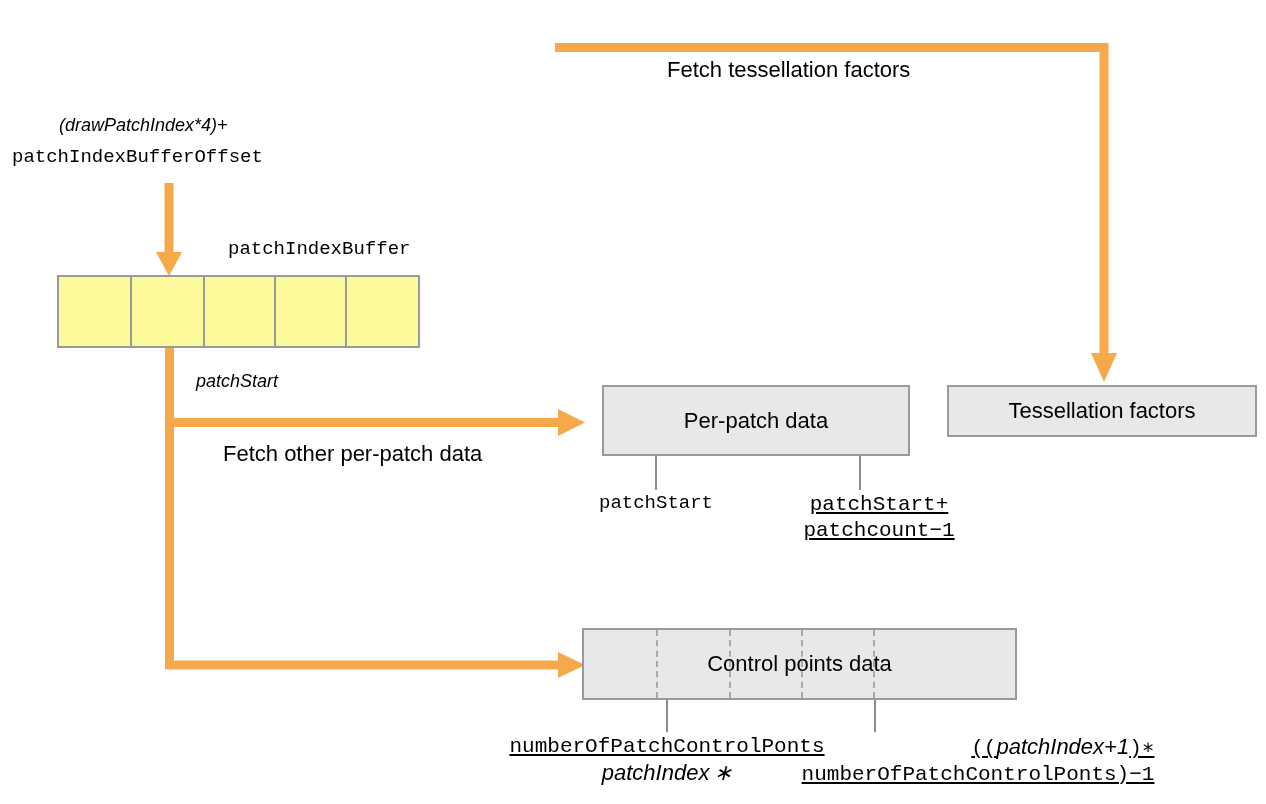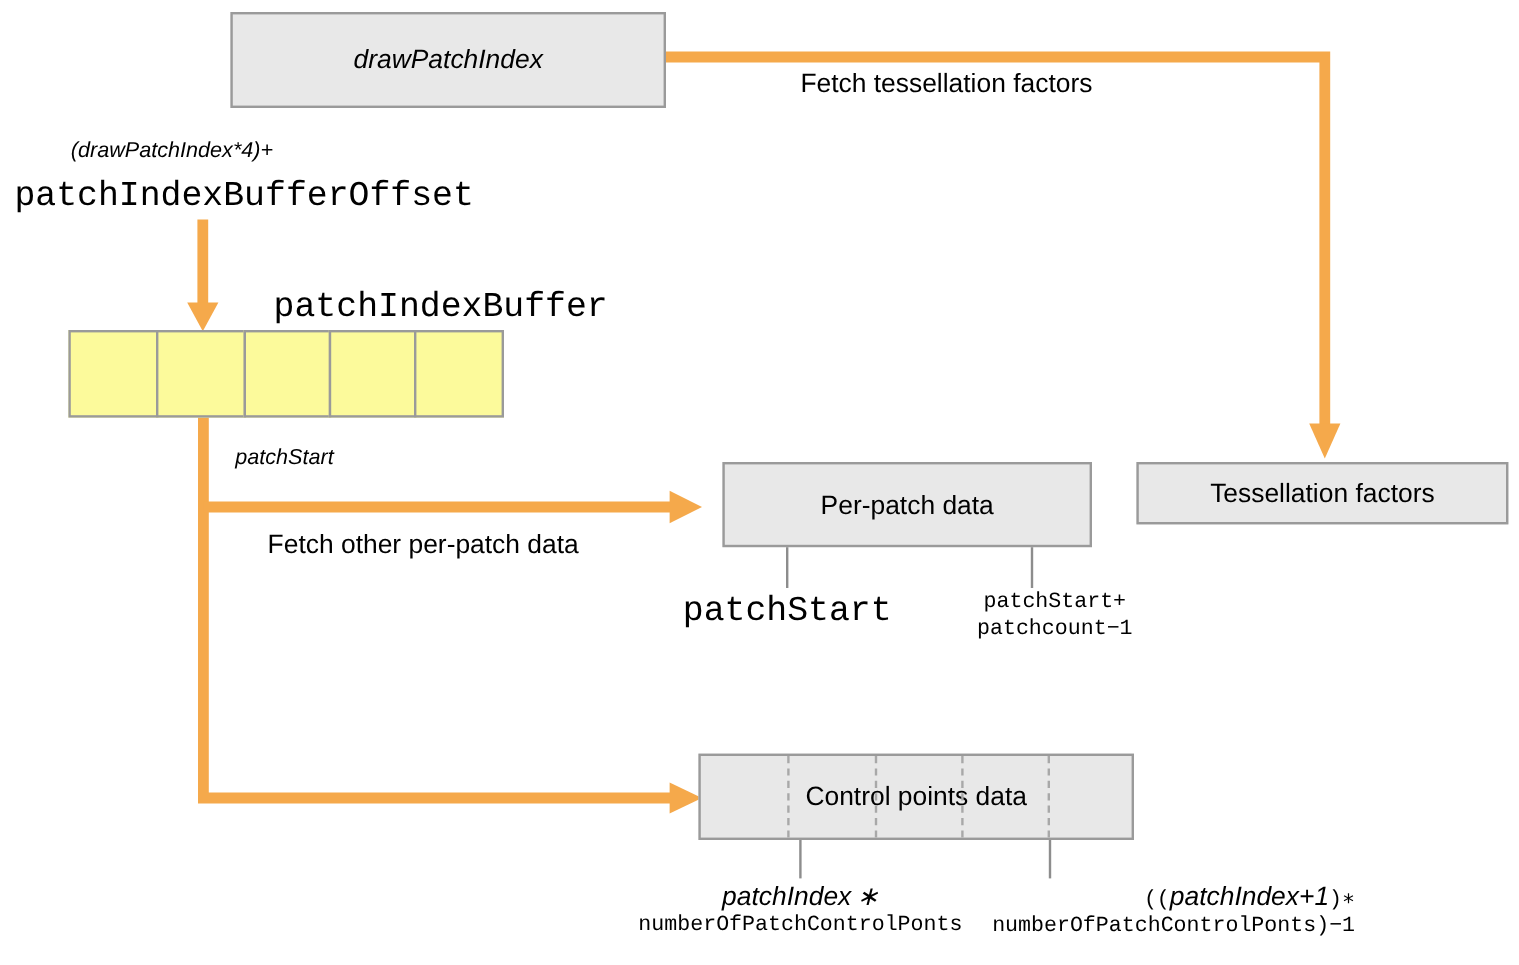--- a/index.html
+++ b/index.html
@@ -57,39 +57,40 @@
     font-family: Liberation Sans, sans-serif;
     font-size: 22px;
   }
   .sans-i {
     font-family: "Liberation Sans", sans-serif;
     font-size: 18px;
     font-style: italic;
   }
   .mono {
     font-family: "Liberation Mono", "DejaVu Sans Mono", monospace;
-    font-size: 29px;
+    font-size: 19px;
     letter-spacing: 0px;
   }
   .center {
     text-align: center;
     transform: translateX(-50%);
   }
   .mixed {
     text-align: center;
     transform: translateX(-50%);
   }
   .mixed .l-i {
     font-family: "Liberation Sans", sans-serif;
     font-style: italic;
     font-size: 22px;
   }
   .mixed .l-m {
     font-family: "Liberation Mono", "DejaVu Sans Mono", monospace;
-    font-size: 18px;
+    font-size: 21px;
+    text-decoration: underline;
   }
   .mixed .row {
     display: block;
   }
   .tick {
     position: absolute;
     width: 2px;
     background: #8d8d8d;
   }
   .divider-dash {
@@ -124,23 +125,20 @@
     </g>
 
     <g>
       <path d="M 169.5 348 L 169.5 665 L 560 665" fill="none" stroke="#f5a94b" stroke-width="9"></path>
       <polygon points="558,652 558,678 585,665" fill="#f5a94b"></polygon>
       <path d="M 169.5 422.5 L 560 422.5" fill="none" stroke="#f5a94b" stroke-width="9"></path>
       <polygon points="558,409 558,436 585,422.5" fill="#f5a94b"></polygon>
     </g>
   </svg>
 
-  <div class="node-box italic" style="left:192px; top:10px; width:363px; height:80px;">
-    <span>drawPatchIndex</span>
-  </div>
 
   <div class="txt sans" style="left:667px; top:57px;">Fetch tessellation factors</div>
 
   <div class="txt sans-i" style="left:59px; top:115px;">(drawPatchIndex*4)+</div>
   <div class="txt mono" style="left:12px; top:146px;">patchIndexBufferOffset</div>
 
   <div class="txt mono" style="left:228px; top:238px;">patchIndexBuffer</div>
 
   <div class="buffer-row" style="left:57px; top:275px;">
     <div class="buffer-cell" style="width:75px; height:73px;"></div>
@@ -165,34 +163,34 @@
 
   <div class="mixed txt" style="left:879px; top:492px;">
     <span class="row l-m">patchStart+</span>
     <span class="row l-m">patchcount−1</span>
   </div>
 
   <div class="node-box" style="left:947px; top:385px; width:310px; height:52px;">
     <span>Tessellation factors</span>
   </div>
 
-  <div class="node-box" style="left:582px; top:628px; width:363px; height:72px;">
+  <div class="node-box" style="left:582px; top:628px; width:435px; height:72px;">
     <span>Control points data</span>
   </div>
   <div class="divider-dash" style="left:656px; top:630px; height:68px;"></div>
   <div class="divider-dash" style="left:729px; top:630px; height:68px;"></div>
   <div class="divider-dash" style="left:801px; top:630px; height:68px;"></div>
   <div class="divider-dash" style="left:873px; top:630px; height:68px;"></div>
 
   <div class="tick" style="left:666px; top:700px; height:32px;"></div>
   <div class="tick" style="left:874px; top:700px; height:32px;"></div>
 
   <div class="mixed txt" style="left:667px; top:734px;">
+    <span class="row l-m">numberOfPatchControlPonts</span>
     <span class="row l-i">patchIndex ∗</span>
-    <span class="row l-m">numberOfPatchControlPonts</span>
   </div>
 
   <div class="mixed txt" style="left:978px; top:734px;text-align:right;">
     <span class="row"><span class="l-m">((</span><span class="l-i">patchIndex+1</span><span class="l-m">)∗</span></span>
     <span class="row l-m">numberOfPatchControlPonts)−1</span>
   </div>
 
 </div>
 
 </body></html>

